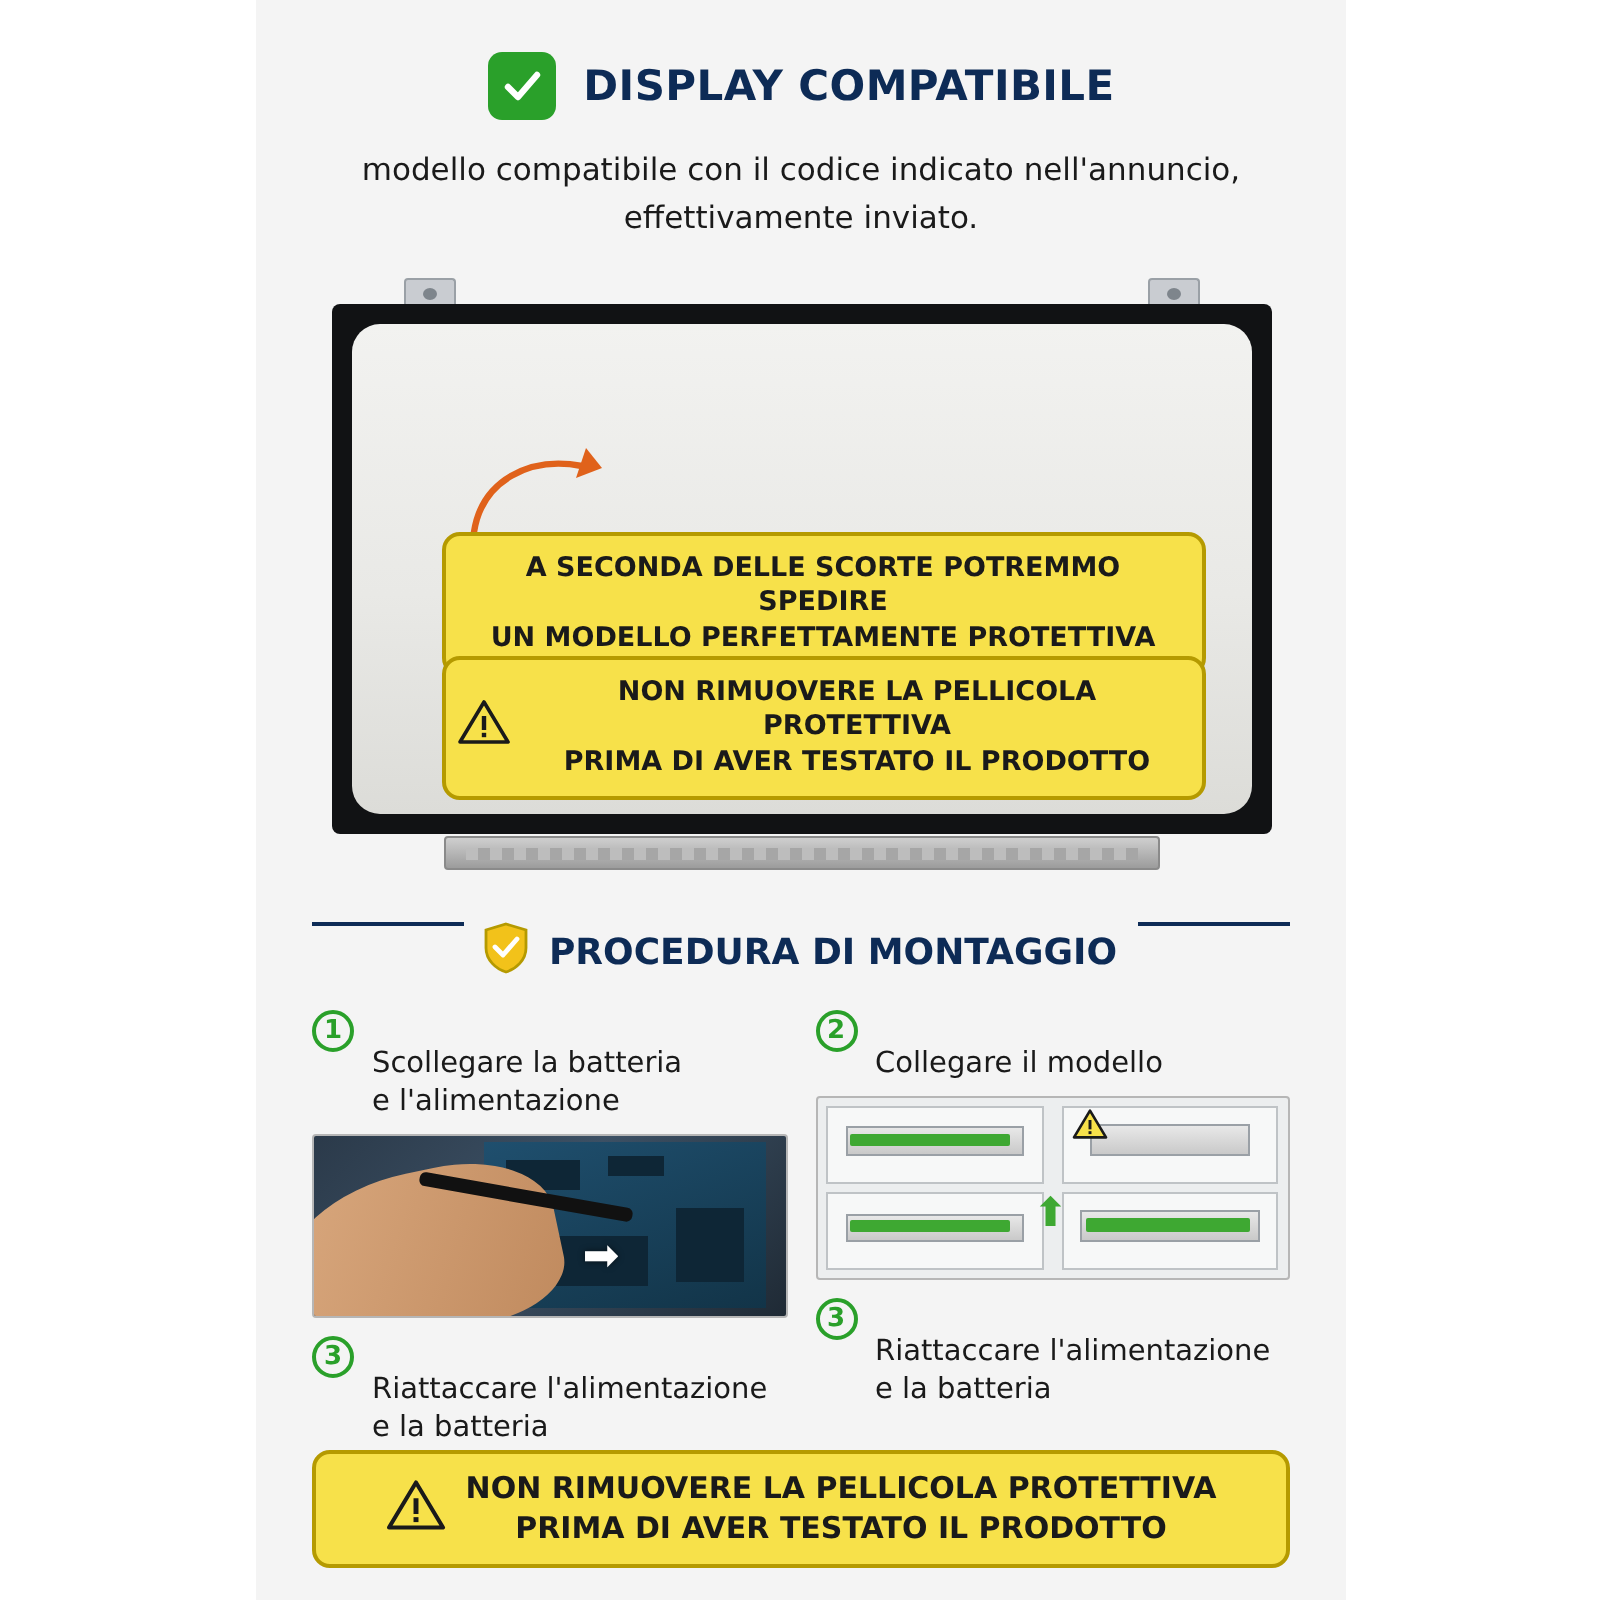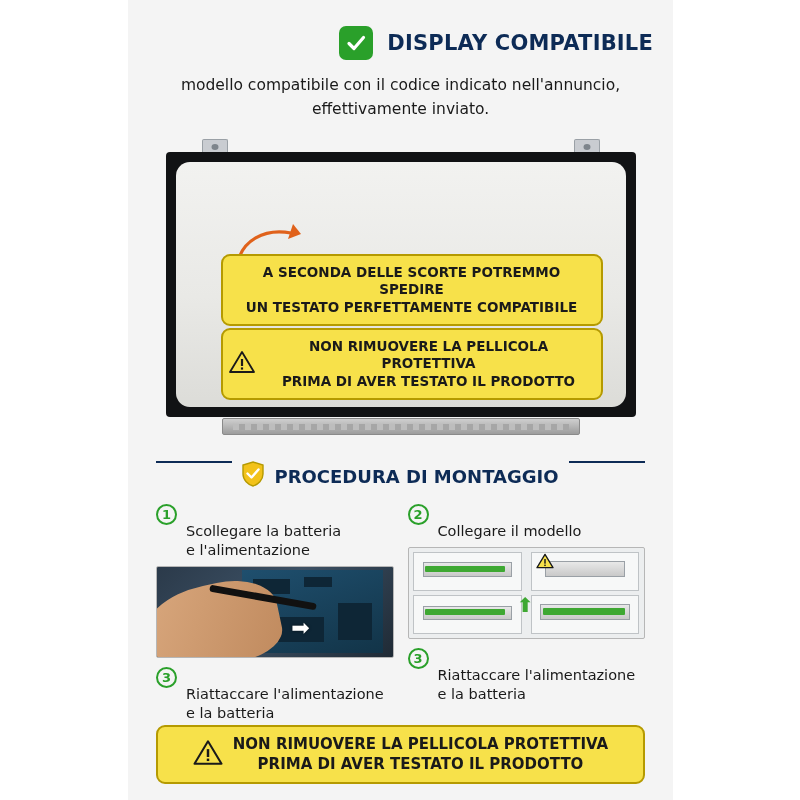--- a/index.html
+++ b/index.html
@@ -24,21 +24,21 @@
   .content {
     position: absolute;
     left: 148px; top: 0;
     width: 505px; height: 800px;
   }
 
   
   .hdr {
     display: flex;
     align-items: center;
-    justify-content: flex-end;
+    justify-content: center;
     gap: 14px;
     margin-top: 26px;
   }
   .check-box {
     width: 34px; height: 34px;
     border-radius: 7px;
     background: #2aa02a;
     display: flex; align-items: center; justify-content: center;
     flex: 0 0 auto;
   }
@@ -113,21 +113,21 @@
     background: #f7e14a;
     border: 2px solid #b59a00;
     border-radius: 9px;
     color: #1a1a1a;
     font-weight: bold;
     text-align: center;
     line-height: 1.28;
     font-size: 13.5px;
     padding: 8px 6px;
   }
-  .badge.one { top: 92px; }
+  .badge.one { top: 104px; }
   .badge.two {
     top: 166px;
     display: flex; align-items: center; justify-content: center; gap: 8px;
   }
   .badge.two .txt { text-align: center; }
   .warn-tri { flex: 0 0 auto; }
 
   .hinge {
     position: absolute;
     left: 50%;
@@ -286,21 +286,21 @@
 
           <span class="arrow-curve">
             <svg width="80" height="50" viewBox="0 0 80 50" aria-hidden="true">
               <path d="M6 46 C10 20, 34 8, 60 13" fill="none" stroke="#e0621b" stroke-width="3.2" stroke-linecap="round"></path>
               <path d="M62 4 L70 14 L57 19 Z" fill="#e0621b"></path>
             </svg>
           </span>
 
           <div class="badge one">
             <div>A SECONDA DELLE SCORTE POTREMMO SPEDIRE</div>
-            <div>UN TESTATO PERFETTAMENTE COMPATIBILE</div>
+            <div>UN MODELLO PERFETTAMENTE PROTETTIVA</div>
           </div>
 
           <div class="badge two">
             <span class="warn-tri">
               <svg width="26" height="24" viewBox="0 0 26 24" aria-hidden="true">
                 <path d="M13 2 L25 22 L1 22 Z" fill="#f7e14a" stroke="#1a1a1a" stroke-width="1.8" stroke-linejoin="round"></path>
                 <rect x="11.9" y="9" width="2.2" height="7" fill="#1a1a1a"></rect>
                 <rect x="11.9" y="17.4" width="2.2" height="2.2" fill="#1a1a1a"></rect>
               </svg>
             </span>

